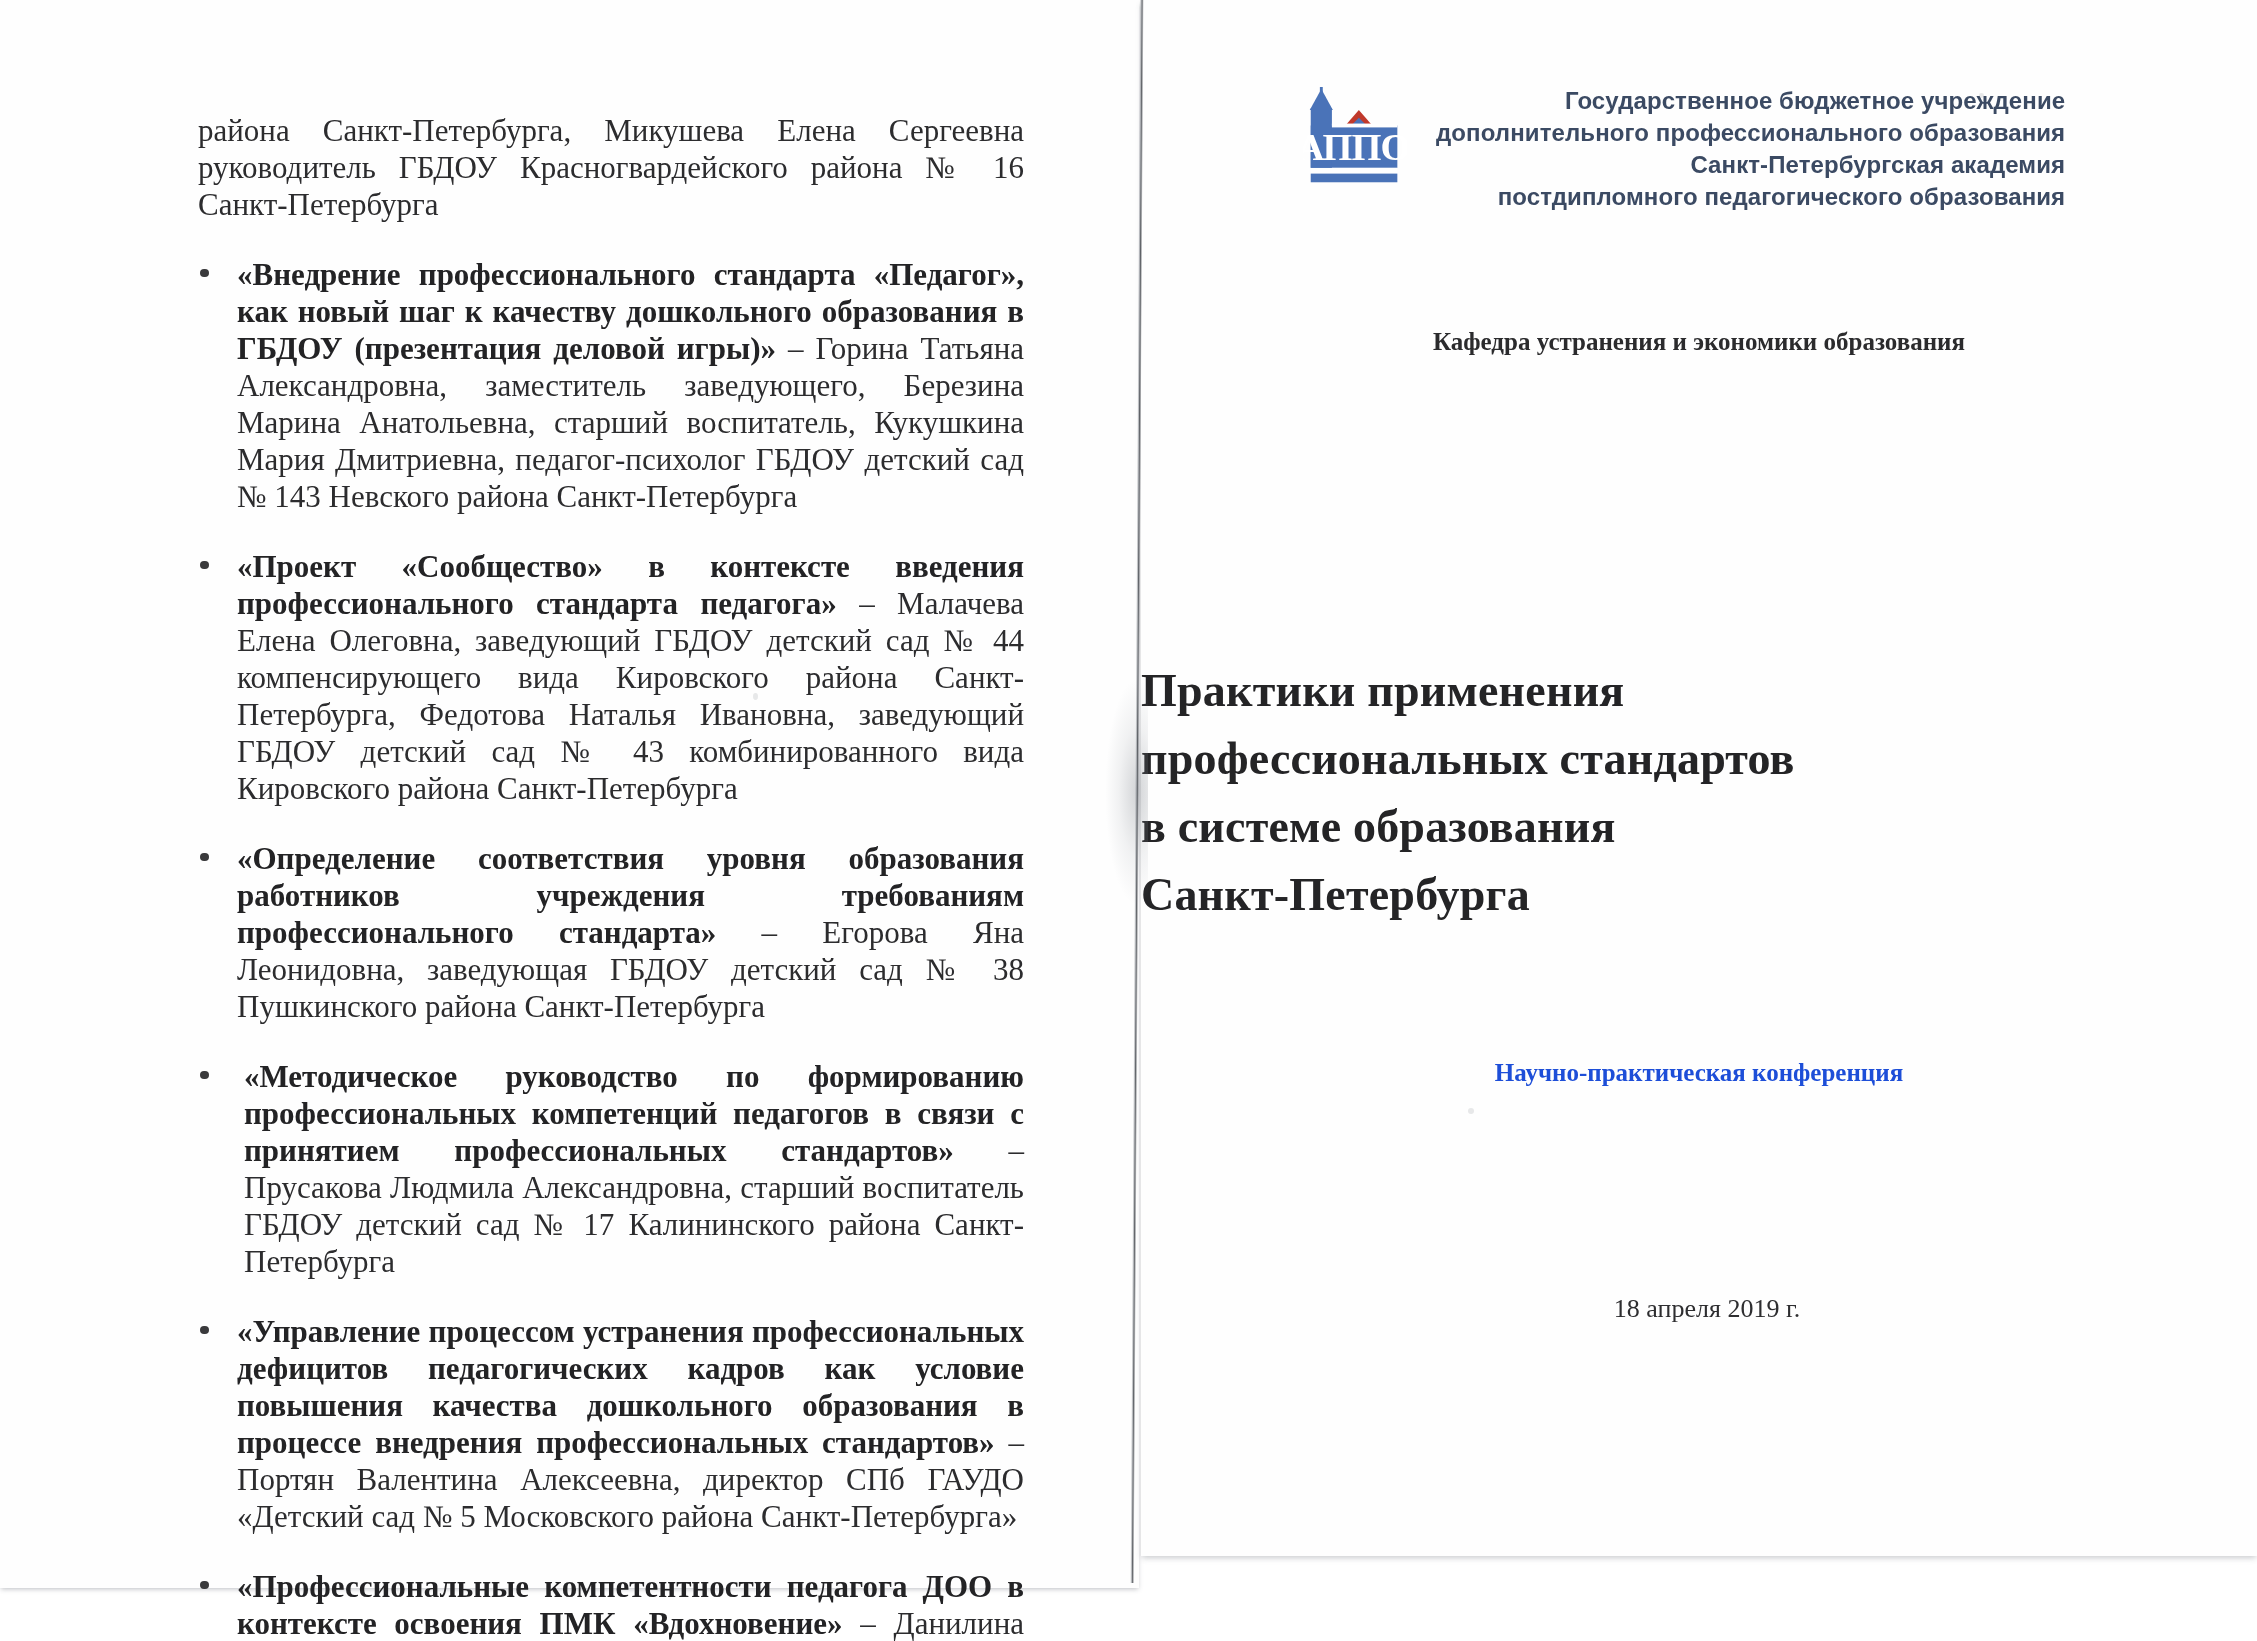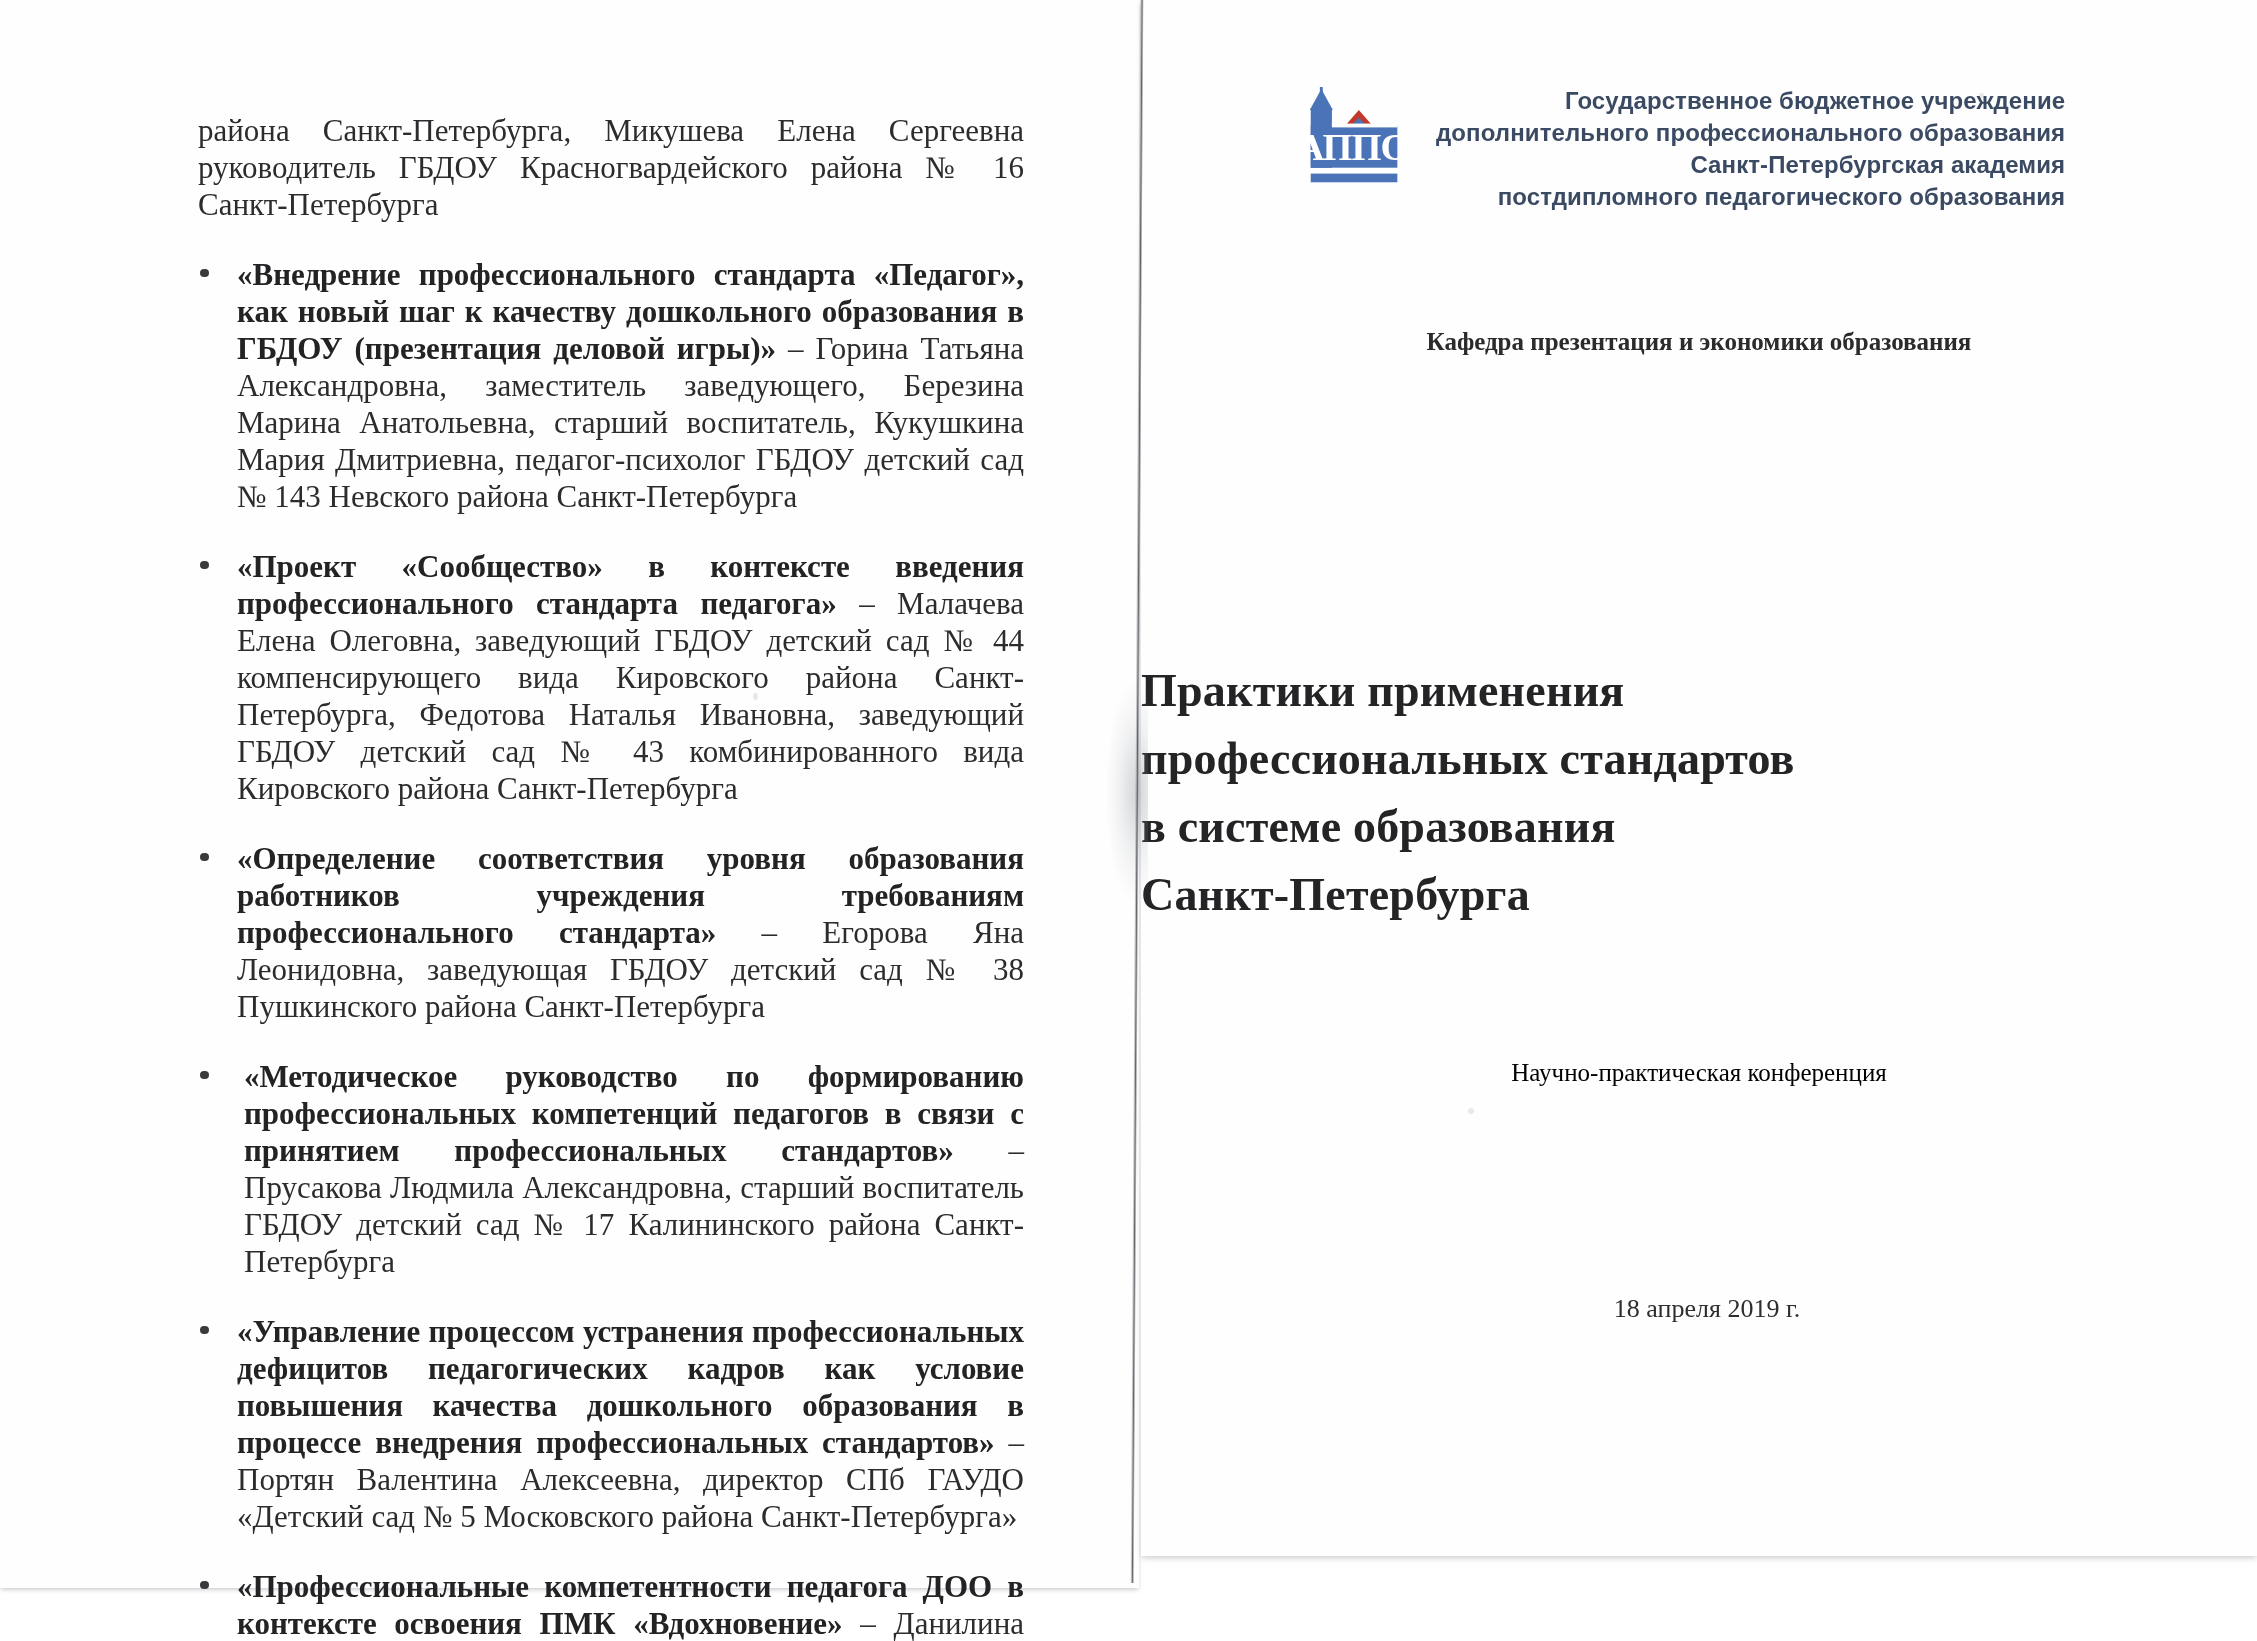--- a/index.html
+++ b/index.html
@@ -163,23 +163,23 @@
     letter-spacing: 0.2px;
   }
   #main-title div { white-space: nowrap; }
 
   #event-type {
     position: absolute;
     left: 0;
     top: 1059px;
     width: 100%;
     text-align: center;
-    font-weight: normal;
+    font-weight: bold;
     font-size: 25px;
-    color: #000000;
+    color: #1d4ed8;
   }
 
   #event-date {
     position: absolute;
     left: 8px;
     top: 1294px;
     width: 100%;
     text-align: center;
     font-size: 26px;
     color: #2e2e30;
@@ -265,21 +265,21 @@
       </div>
 
       <div id="org-lines">
         <div>Государственное бюджетное учреждение</div>
         <div>дополнительного профессионального образования</div>
         <div>Санкт-Петербургская академия</div>
         <div>постдипломного педагогического образования</div>
       </div>
     </div>
 
-    <div id="department">Кафедра презентация и экономики образования</div>
+    <div id="department">Кафедра устранения и экономики образования</div>
 
     <div id="main-title">
       <div>Практики применения</div>
       <div>профессиональных стандартов</div>
       <div>в системе образования</div>
       <div>Санкт-Петербурга</div>
     </div>
 
     <div id="event-type">Научно-практическая конференция</div>
 

